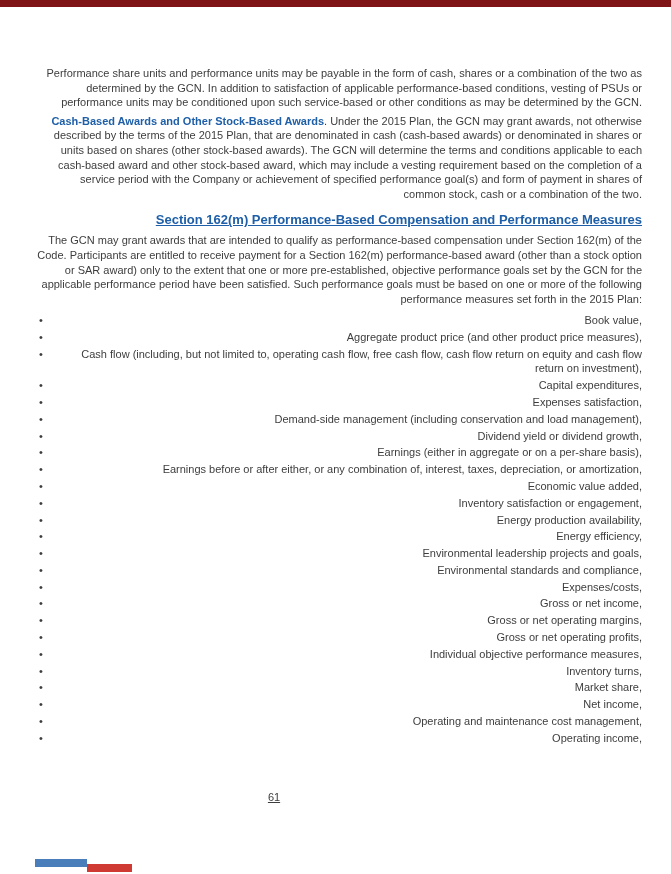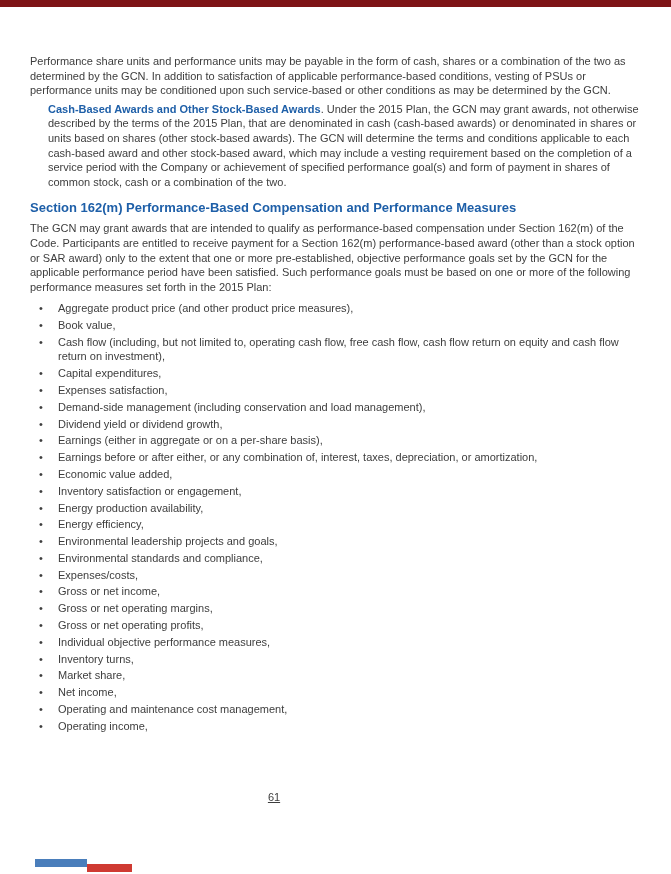--- a/index.html
+++ b/index.html
@@ -13,38 +13,39 @@
     color: #3d3d3d;
   }
   .top-bar {
     position: absolute;
     left: 0; top: 0;
     width: 671px; height: 7px;
     background: #7e1416;
   }
   .content {
     position: absolute;
-    left: 30px; top: 54px;
+    left: 30px; top: 66px;
     width: 612px;
     font-size: 11px;
     line-height: 14.6px;
-    text-align: left;
+    text-align: right;
   }
   .para { margin: 0 0 4px 0; }
   .para.tight { margin-bottom: 0; margin-left: 18px; }
   .lead-inline {
     font-weight: bold;
     color: #1e5fa8;
   }
   .section-heading {
     margin: 10px 0 5px 0;
     font-size: 13px;
     line-height: 17px;
     font-weight: bold;
     color: #1e5fa8;
+    text-decoration: underline;
   }
   .measures-list {
     list-style: none;
     margin: 7px 0 0 0;
     padding: 0;
   }
   .measures-list li {
     position: relative;
     padding-left: 28px;
     margin-bottom: 2.2px;
@@ -89,22 +90,22 @@
 
     <p class="para">Performance share units and performance units may be payable in the form of cash, shares or a combination of the two as determined by the GCN. In addition to satisfaction of applicable performance-based conditions, vesting of PSUs or performance units may be conditioned upon such service-based or other conditions as may be determined by the GCN.</p>
 
     <p class="para tight"><span class="lead-inline">Cash-Based Awards and Other Stock-Based Awards</span><span>. Under the 2015 Plan, the GCN may grant awards, not otherwise described by the terms of the 2015 Plan, that are denominated in cash (cash-based awards) or denominated in shares or units based on shares (other stock-based awards). The GCN will determine the terms and conditions applicable to each cash-based award and other stock-based award, which may include a vesting requirement based on the completion of a service period with the Company or achievement of specified performance goal(s) and form of payment in shares of common stock, cash or a combination of the two.</span></p>
 
     <h2 class="section-heading">Section 162(m) Performance-Based Compensation and Performance Measures</h2>
 
     <p class="para">The GCN may grant awards that are intended to qualify as performance-based compensation under Section 162(m) of the Code. Participants are entitled to receive payment for a Section 162(m) performance-based award (other than a stock option or SAR award) only to the extent that one or more pre-established, objective performance goals set by the GCN for the applicable performance period have been satisfied. Such performance goals must be based on one or more of the following performance measures set forth in the 2015 Plan:</p>
 
     <ul class="measures-list">
+      <li>Book value,</li>
       <li>Aggregate product price (and other product price measures),</li>
-      <li>Book value,</li>
       <li>Cash flow (including, but not limited to, operating cash flow, free cash flow, cash flow return on equity and cash flow return on investment),</li>
       <li>Capital expenditures,</li>
       <li>Expenses satisfaction,</li>
       <li>Demand-side management (including conservation and load management),</li>
       <li>Dividend yield or dividend growth,</li>
       <li>Earnings (either in aggregate or on a per-share basis),</li>
       <li>Earnings before or after either, or any combination of, interest, taxes, depreciation, or amortization,</li>
       <li>Economic value added,</li>
       <li>Inventory satisfaction or engagement,</li>
       <li>Energy production availability,</li>

